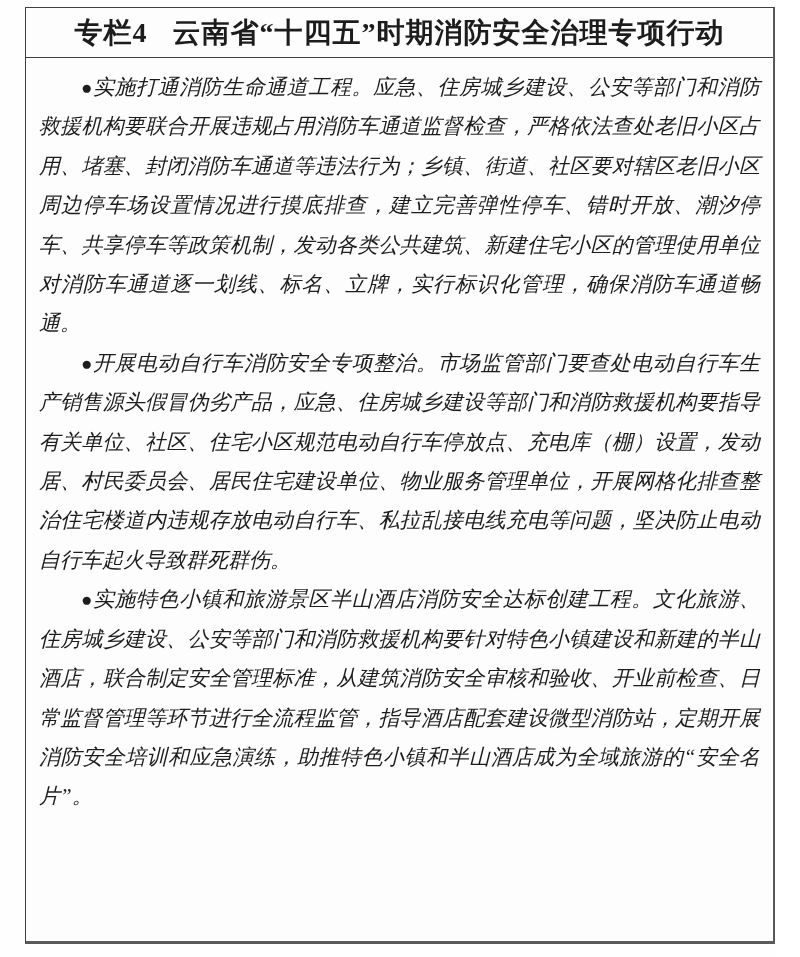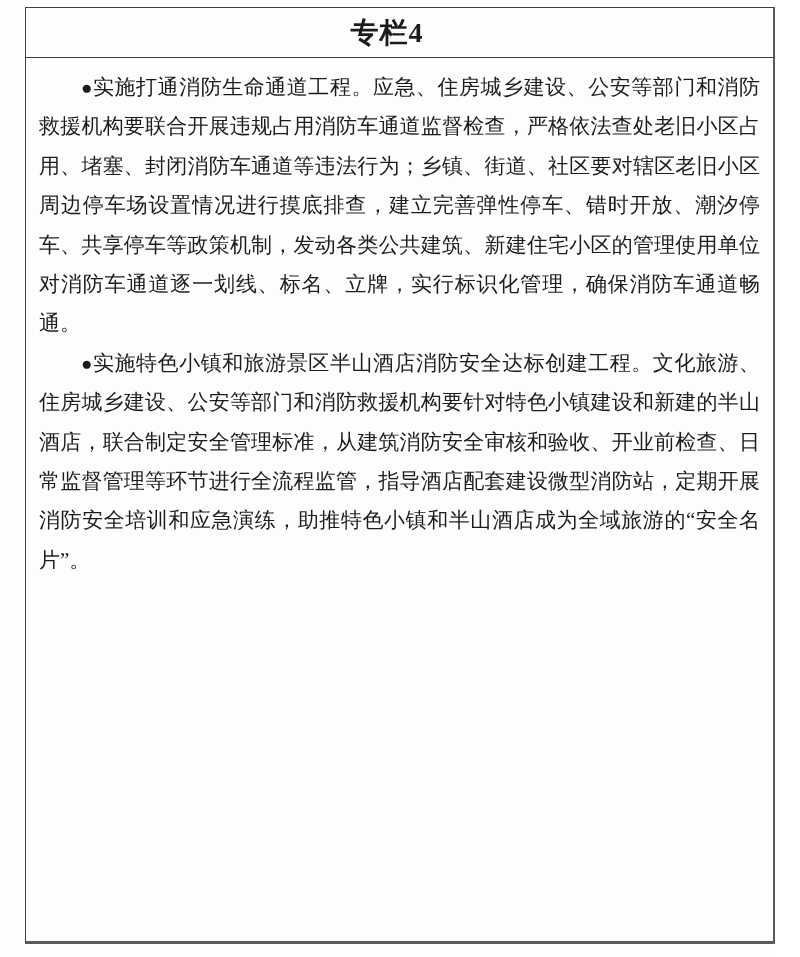--- a/index.html
+++ b/index.html
@@ -46,34 +46,37 @@
     padding: 10px 13px 0 13px;
     font-size: 21px;
     line-height: 39.4px;
     text-align: justify;
     text-justify: inter-ideograph;
   }
   .box-body p {
     margin: 0;
     padding: 0;
     text-indent: 2em;
+    font-style: italic;
   }
   .bullet {
     font-size: 19px;
   }
 </style>
 </head>
 <body>
 
 <div class="page">
   <div class="column-box">
 
     <div class="box-title">
       <span class="title-label">专栏4</span>
+      <span class="title-text">云南省“十四五”时期消防安全治理专项行动</span>
     </div>
 
     <div class="box-body">
       <p><span class="bullet">●</span><span>实施打通消防生命通道工程。应急、住房城乡建设、公安等部门和消防救援机构要联合开展违规占用消防车通道监督检查，严格依法查处老旧小区占用、堵塞、封闭消防车通道等违法行为；乡镇、街道、社区要对辖区老旧小区周边停车场设置情况进行摸底排查，建立完善弹性停车、错时开放、潮汐停车、共享停车等政策机制，发动各类公共建筑、新建住宅小区的管理使用单位对消防车通道逐一划线、标名、立牌，实行标识化管理，确保消防车通道畅通。</span></p>
+      <p><span class="bullet">●</span><span>开展电动自行车消防安全专项整治。市场监管部门要查处电动自行车生产销售源头假冒伪劣产品，应急、住房城乡建设等部门和消防救援机构要指导有关单位、社区、住宅小区规范电动自行车停放点、充电库（棚）设置，发动居、村民委员会、居民住宅建设单位、物业服务管理单位，开展网格化排查整治住宅楼道内违规存放电动自行车、私拉乱接电线充电等问题，坚决防止电动自行车起火导致群死群伤。</span></p>
       <p><span class="bullet">●</span><span>实施特色小镇和旅游景区半山酒店消防安全达标创建工程。文化旅游、住房城乡建设、公安等部门和消防救援机构要针对特色小镇建设和新建的半山酒店，联合制定安全管理标准，从建筑消防安全审核和验收、开业前检查、日常监督管理等环节进行全流程监管，指导酒店配套建设微型消防站，定期开展消防安全培训和应急演练，助推特色小镇和半山酒店成为全域旅游的“安全名片”。</span></p>
     </div>
 
   </div>
 </div>
 
 </body></html>

